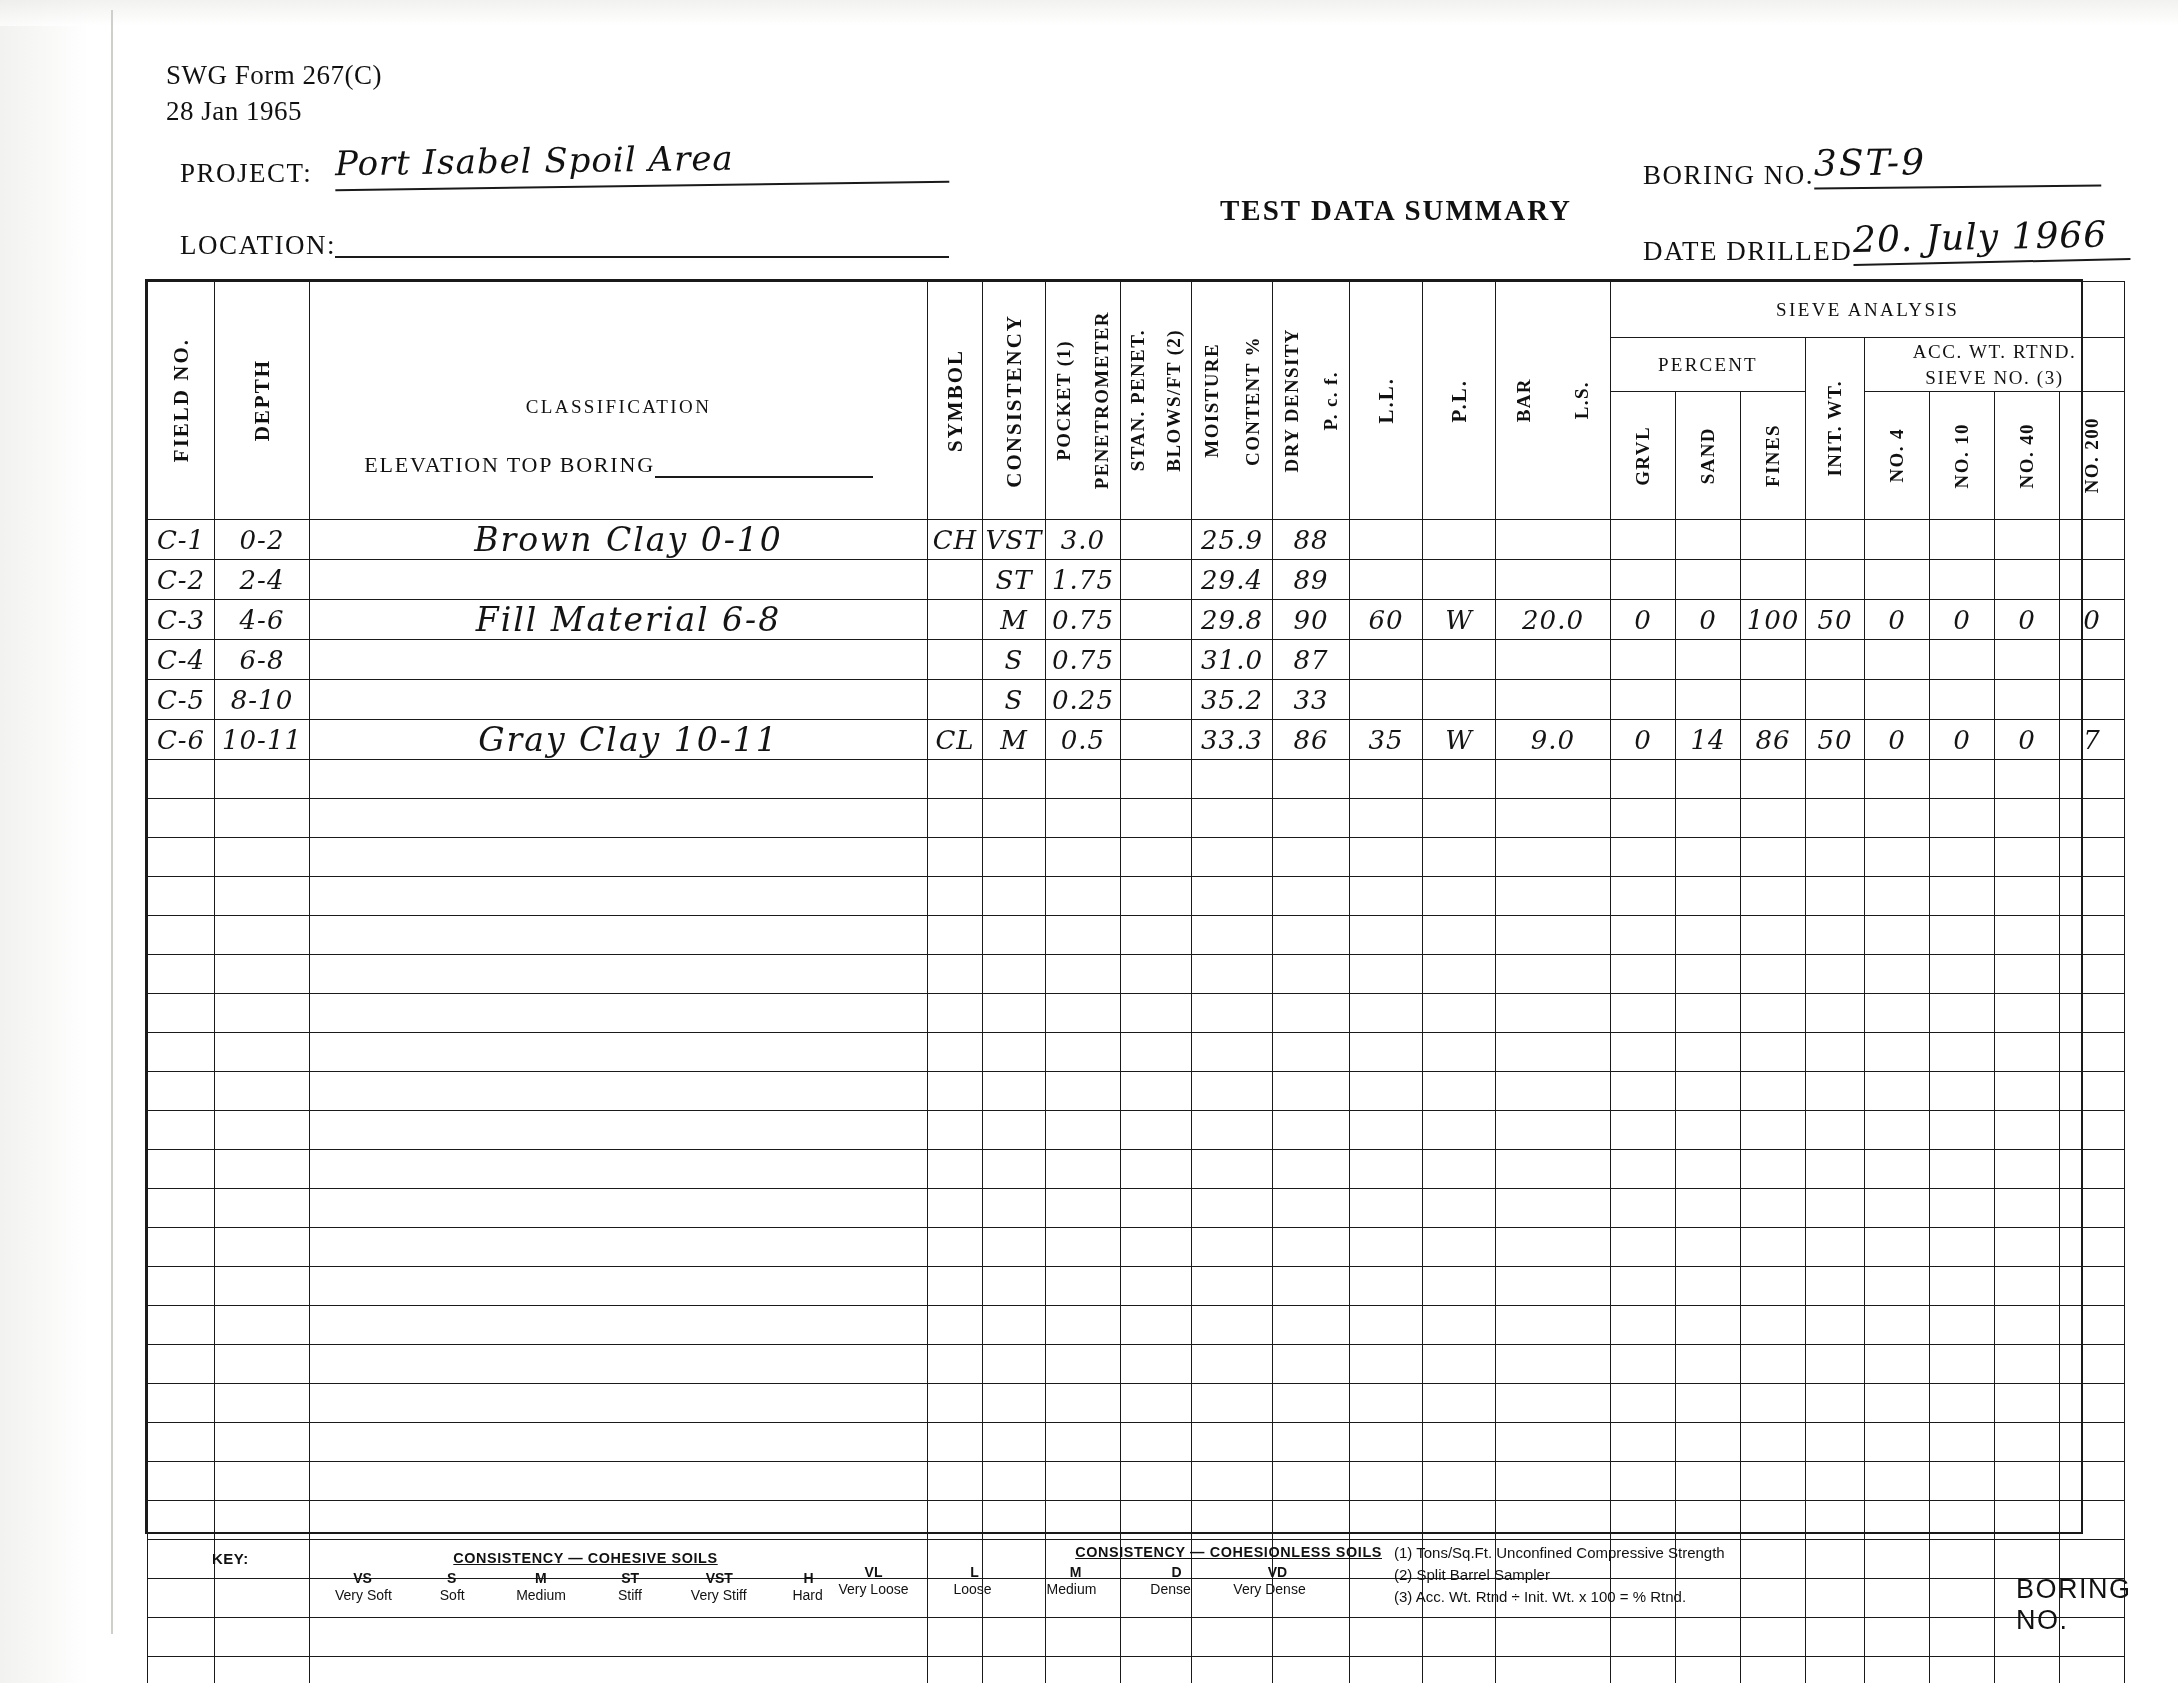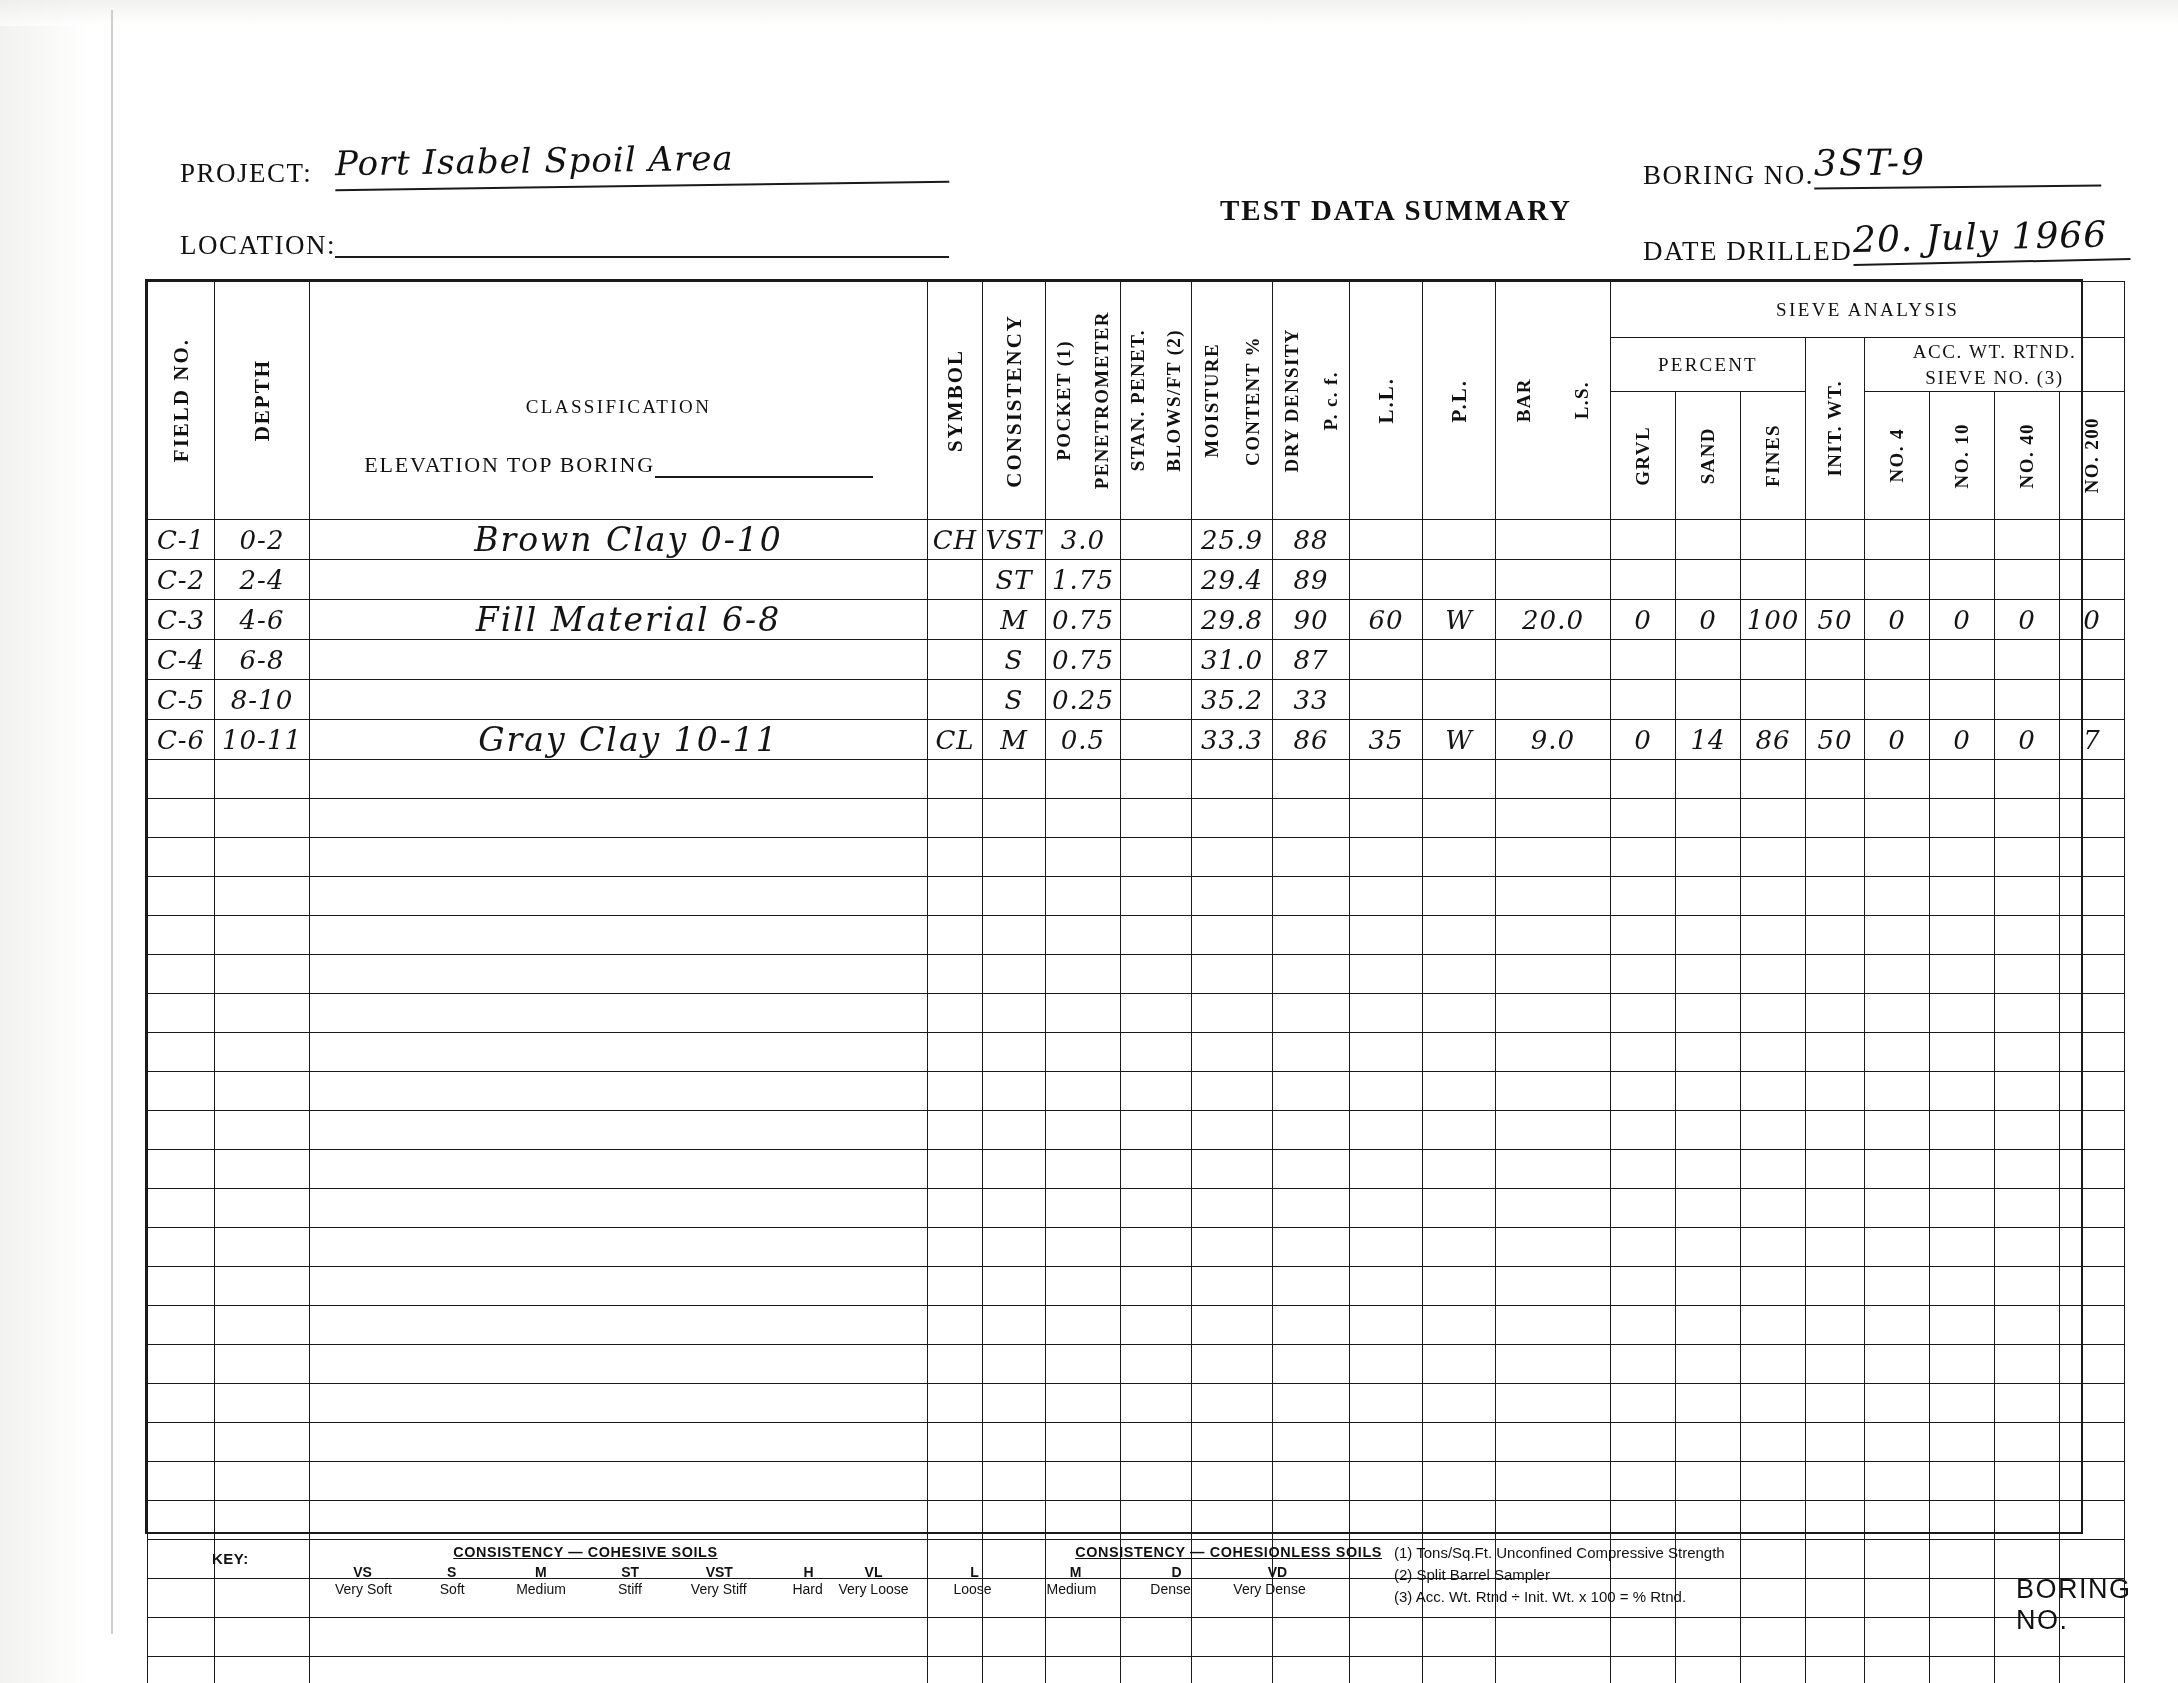--- a/index.html
+++ b/index.html
@@ -257,21 +257,21 @@
   .key-terms {
     display: flex;
     gap: 8px;
     font-size: 14px;
     margin-top: 1px;
   }
   .key-abbr span, .key-terms span {
     text-align: center;
     white-space: nowrap;
   }
-  .cohesive { left: 178px; top: 4px; width: 525px; }
+  .cohesive { left: 178px; top: 10px; width: 525px; }
   .cohesive .key-head { text-align: center; }
   .cohesive .key-abbr span { width: 87px; }
   .cohesive .key-terms span { width: 87px; }
   .cohesionless { left: 683px; top: 4px; width: 554px; }
   .cohesionless .key-head { text-align: right; }
   .cohesionless .key-abbr span { width: 91px; }
   .cohesionless .key-terms span { width: 91px; }
   .notes {
     position: absolute;
     left: 1249px; top: 2px;
@@ -287,20 +287,24 @@
   }
 </style>
 </head>
 <body>
 
 <div class="page">
   <div class="scan-edge-left"></div>
   <div class="scan-edge-top"></div>
   <div class="vert-line"></div>
 
+  <div class="form-id">
+    <div>SWG Form 267(C)</div>
+    <div>28 Jan 1965</div>
+  </div>
 
   <div class="project-label">PROJECT:</div>
   <div class="project-value">Port Isabel Spoil Area</div>
 
   <div class="location-label">LOCATION:</div>
   <div class="location-value"></div>
 
   <div class="title">TEST DATA SUMMARY</div>
 
   <div class="boring-label">BORING NO.</div>

